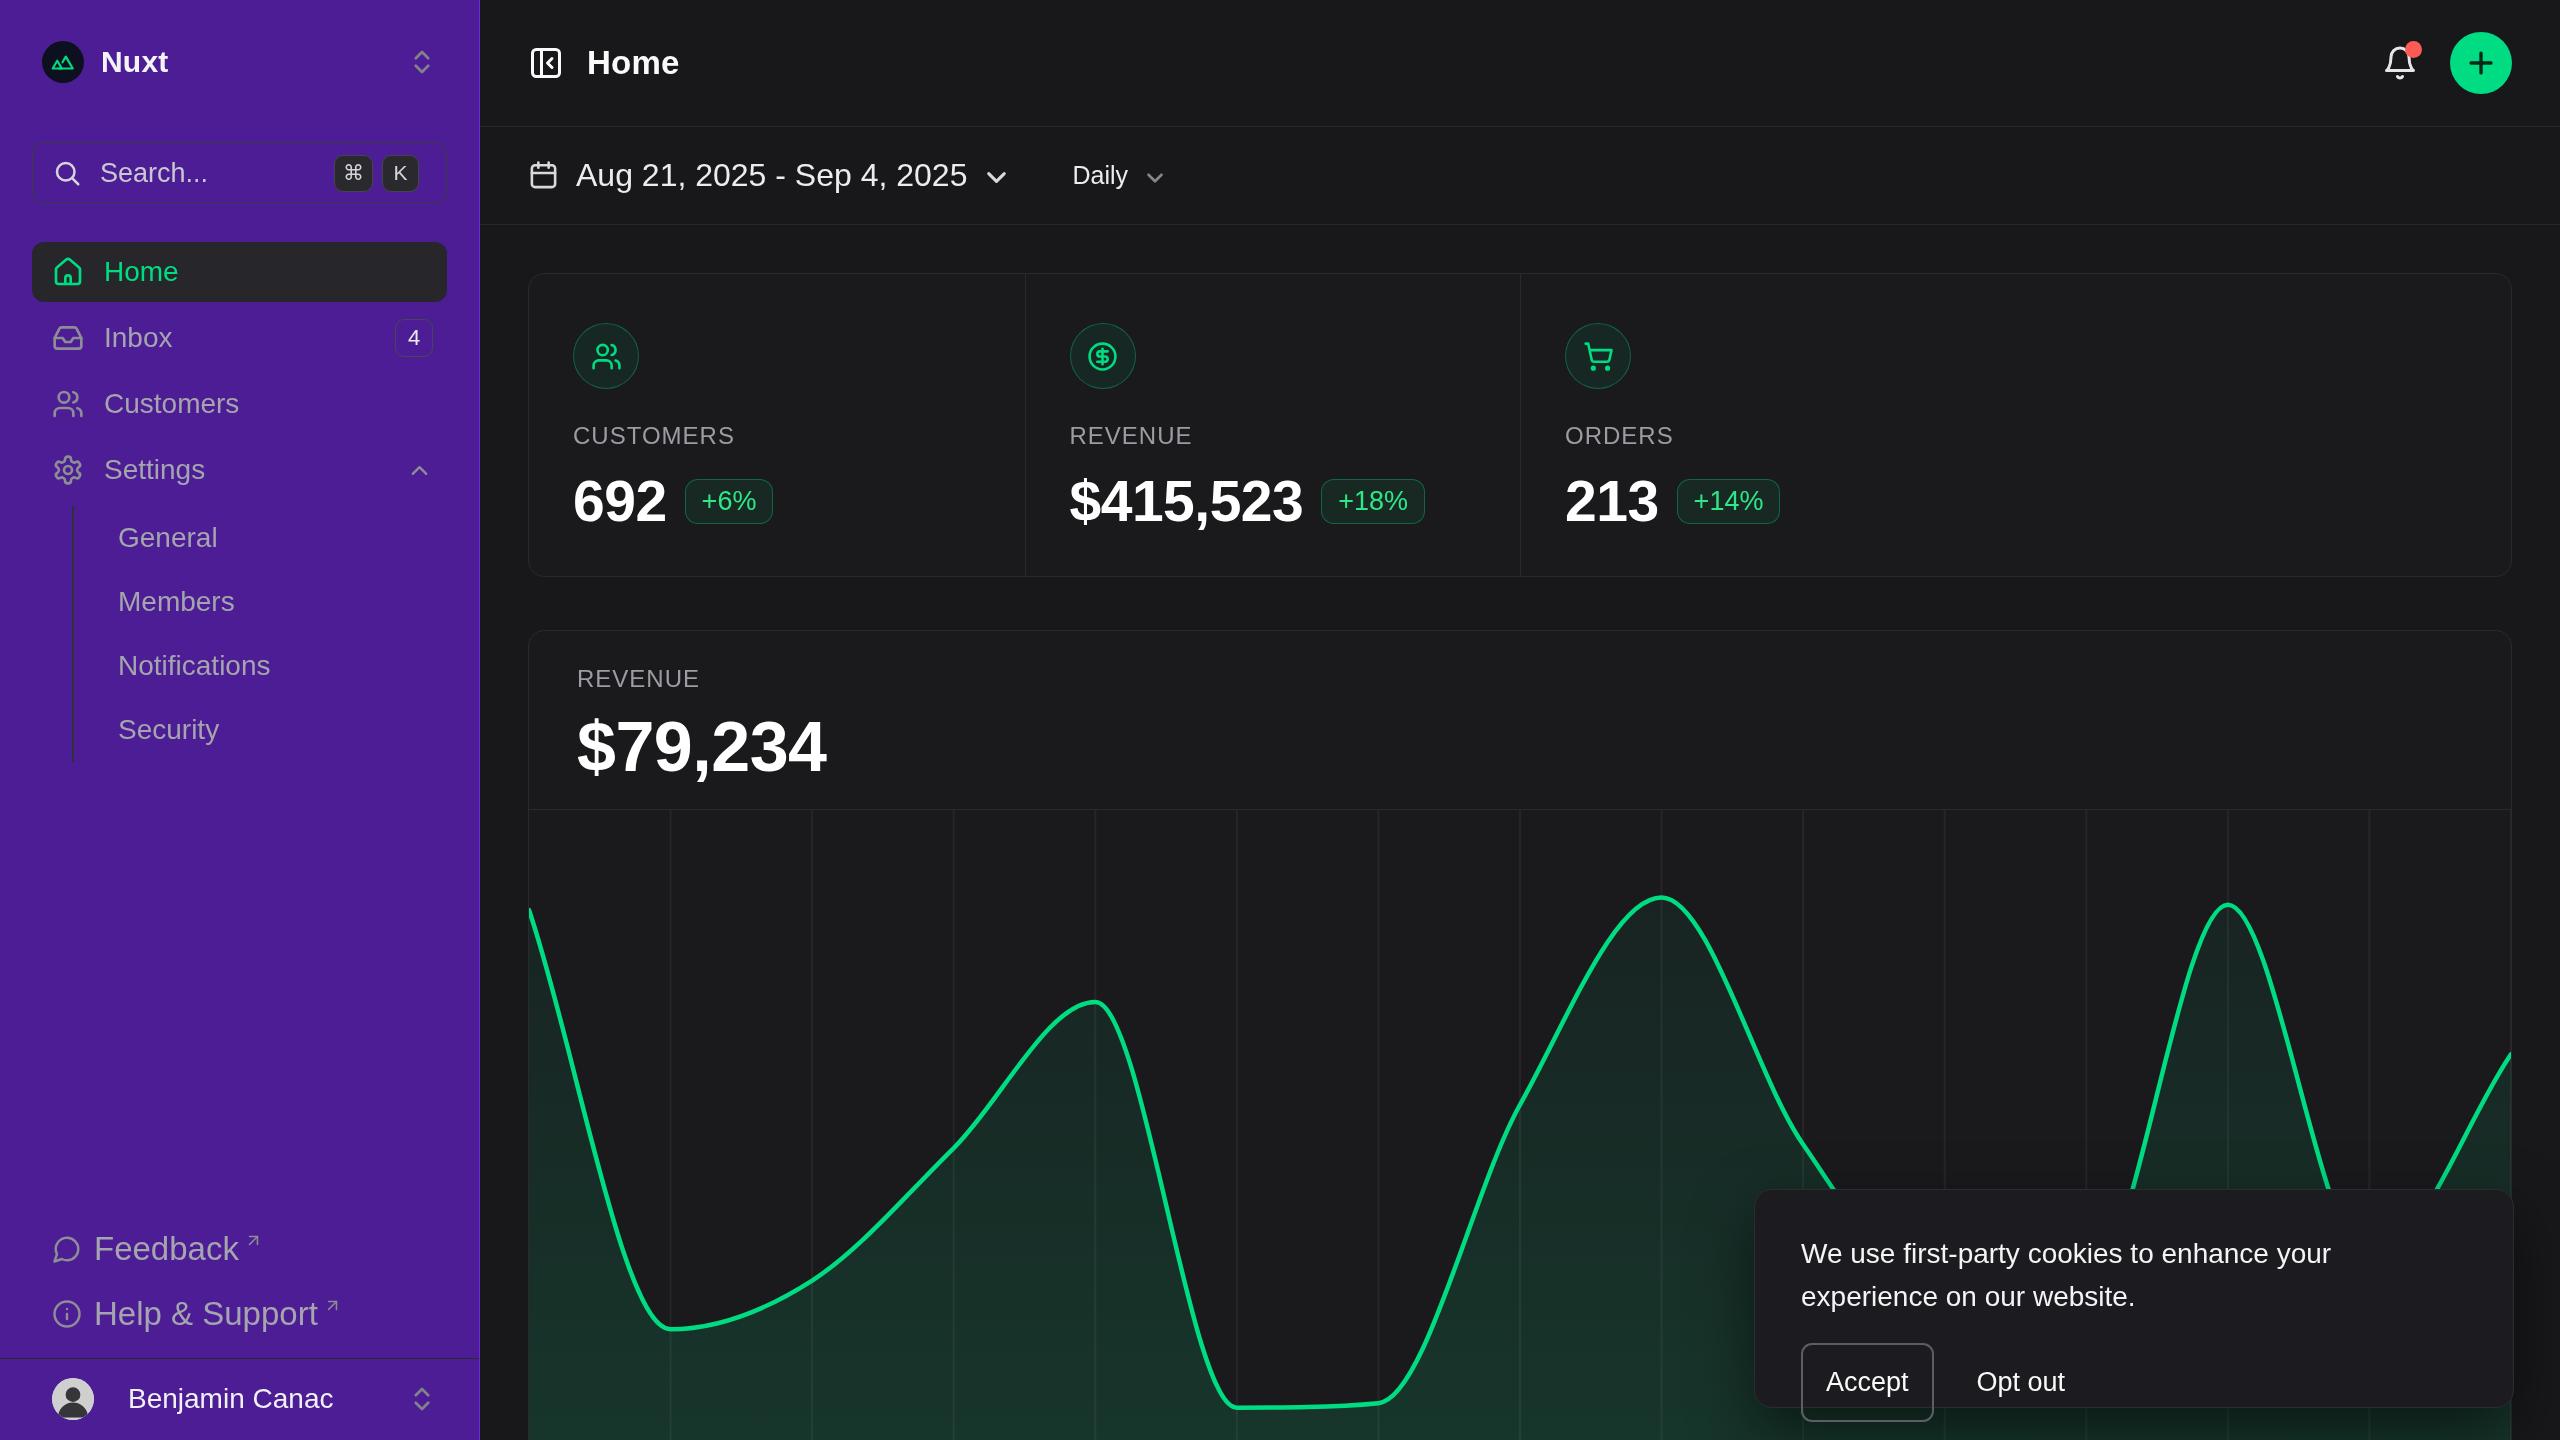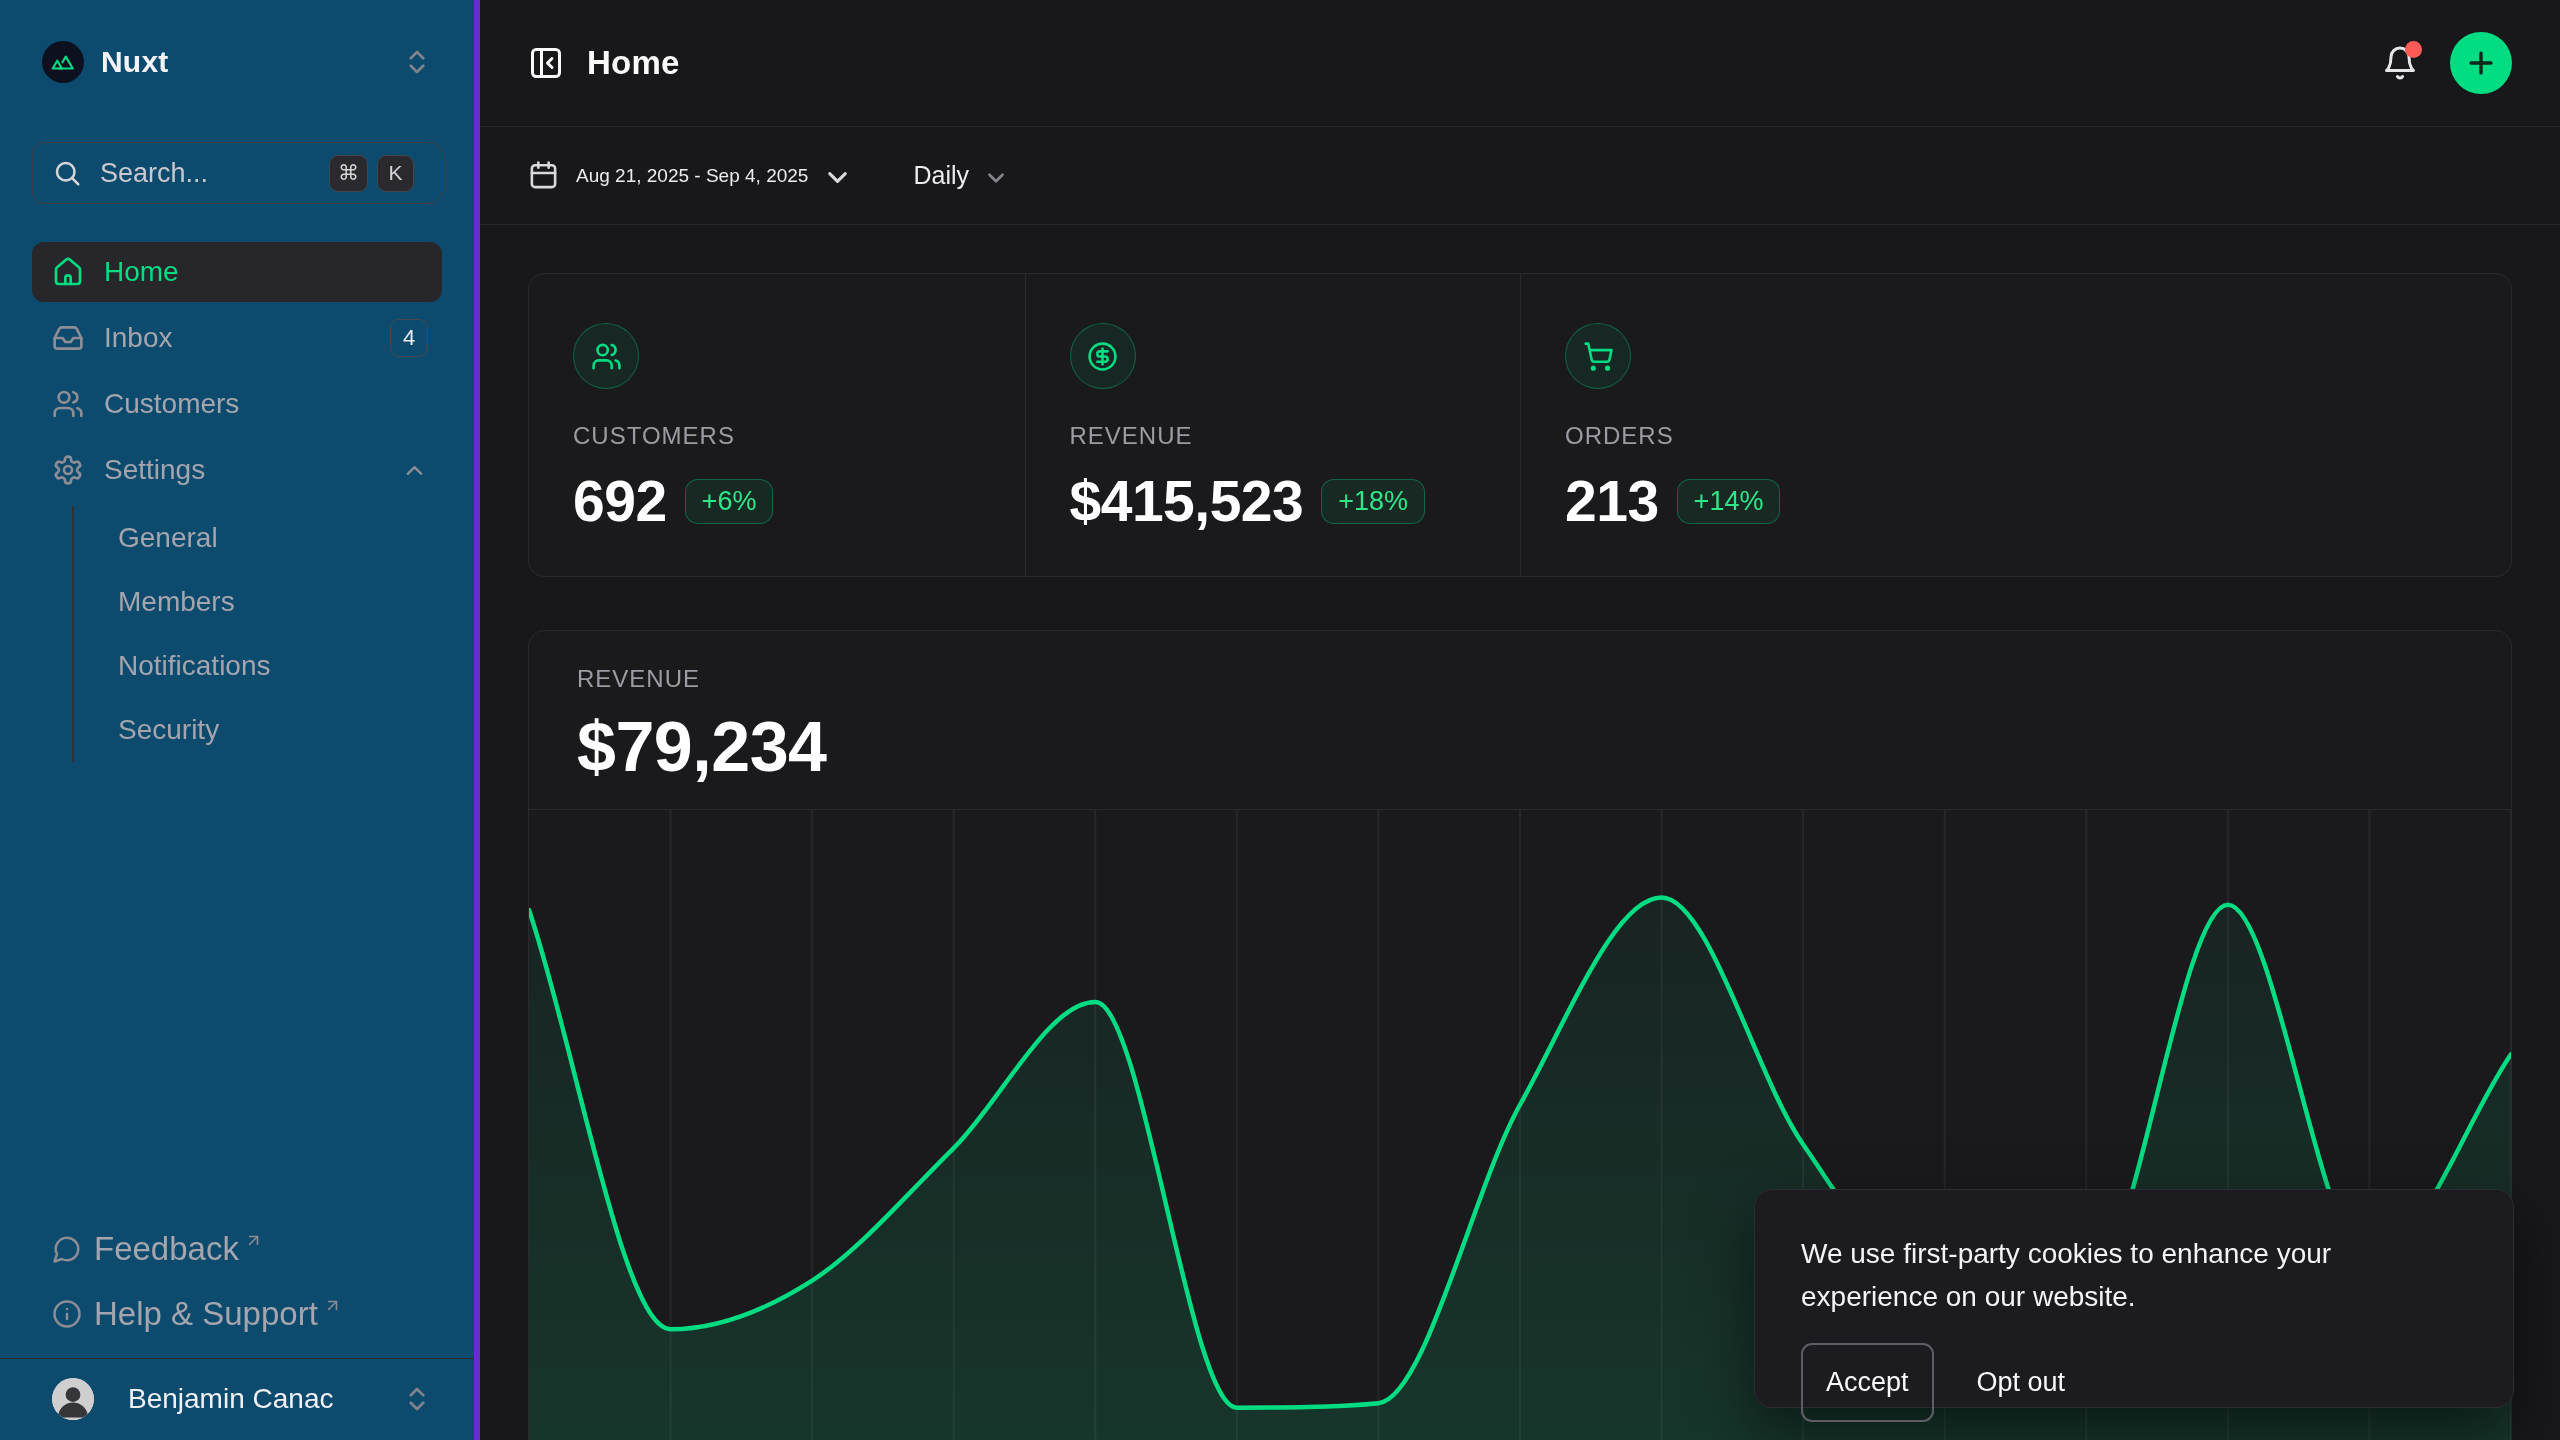--- a/index.html
+++ b/index.html
@@ -1,21 +1,21 @@
 <!DOCTYPE html>
 <html><head>
 <meta charset="utf-8">
 <style>
   * { box-sizing: border-box; margin: 0; padding: 0; }
   html,body { width: 2560px; height: 1440px; overflow: hidden; background:#101012; }
   body { font-family: "Liberation Sans", "DejaVu Sans", sans-serif; color:#ececf1; }
   .app { position: relative; display:flex; width:2560px; height:1440px; }
 
   
-  .sidebar { width:480px; min-width:480px; height:100%; background:#0c4a6e; border-right:6px solid #6d28d9;
+  .sidebar { width:480px; min-width:480px; height:100%; background:#4c1d95; border-right:1px solid #6d28d9;
              display:flex; flex-direction:column; padding:0 32px; }
   .icon { display:inline-flex; align-items:center; justify-content:center; flex:0 0 auto; }
   .icon svg { width:100%; height:100%; display:block; }
 
   .ws-row { margin-top:28px; height:68px; display:flex; align-items:center; padding:0 10px 0 10px;
             border-radius:12px; cursor:pointer; }
   .ws-logo { width:42px; height:42px; border-radius:50%; background:#0c101f; display:flex; align-items:center;
              justify-content:center; color:#00dc82; }
   .ws-logo svg { width:26px; height:26px; }
   .ws-name { margin-left:17px; font-size:30px; font-weight:600; color:#f4f4f6; letter-spacing:.2px; }
@@ -64,21 +64,21 @@
   .bell-btn { position:relative; width:40px; height:40px; color:#e6e6ea; cursor:pointer; }
   .bell-btn svg { width:36px; height:36px; }
   .notif-dot { position:absolute; top:-2px; right:-2px; width:17px; height:17px; border-radius:50%; background:#ff5b56; }
   .plus-btn { width:62px; height:62px; border-radius:50%; background:#00dc82; color:#06281a; display:flex;
               align-items:center; justify-content:center; cursor:pointer; border:none; }
   .plus-btn svg { width:34px; height:34px; }
 
   .toolbar { height:98px; border-bottom:1px solid #272729; display:flex; align-items:center; padding:0 48px; gap:60px; }
   .range-btn, .gran-btn { display:flex; align-items:center; cursor:pointer; }
   .range-btn .icon { width:31px; height:31px; color:#d9d9dd; }
-  .range-label { margin-left:17px; font-size:19px; font-weight:500; color:#ececf0; }
+  .range-label { margin-left:17px; font-size:32px; font-weight:500; color:#ececf0; }
   .dd-caret { width:26px; height:26px; color:#85858d; margin-left:14px; position:relative; top:2px; }
   .gran-label { font-size:25px; font-weight:500; color:#ececf0; }
 
   .content { flex:1; padding:48px 48px 0; overflow:hidden; }
 
   .stats-row { display:grid; grid-template-columns:repeat(4,1fr); background:#1a1a1d; border:1px solid #2a2a2e;
                border-radius:16px; height:304px; }
   .stat-cell { padding:49px 44px 0; cursor:pointer; }
   .stat-cell + .stat-cell { border-left:1px solid #2a2a2e; }
   .stat-ico { width:66px; height:66px; border-radius:50%; background:rgba(0,220,130,.08);

